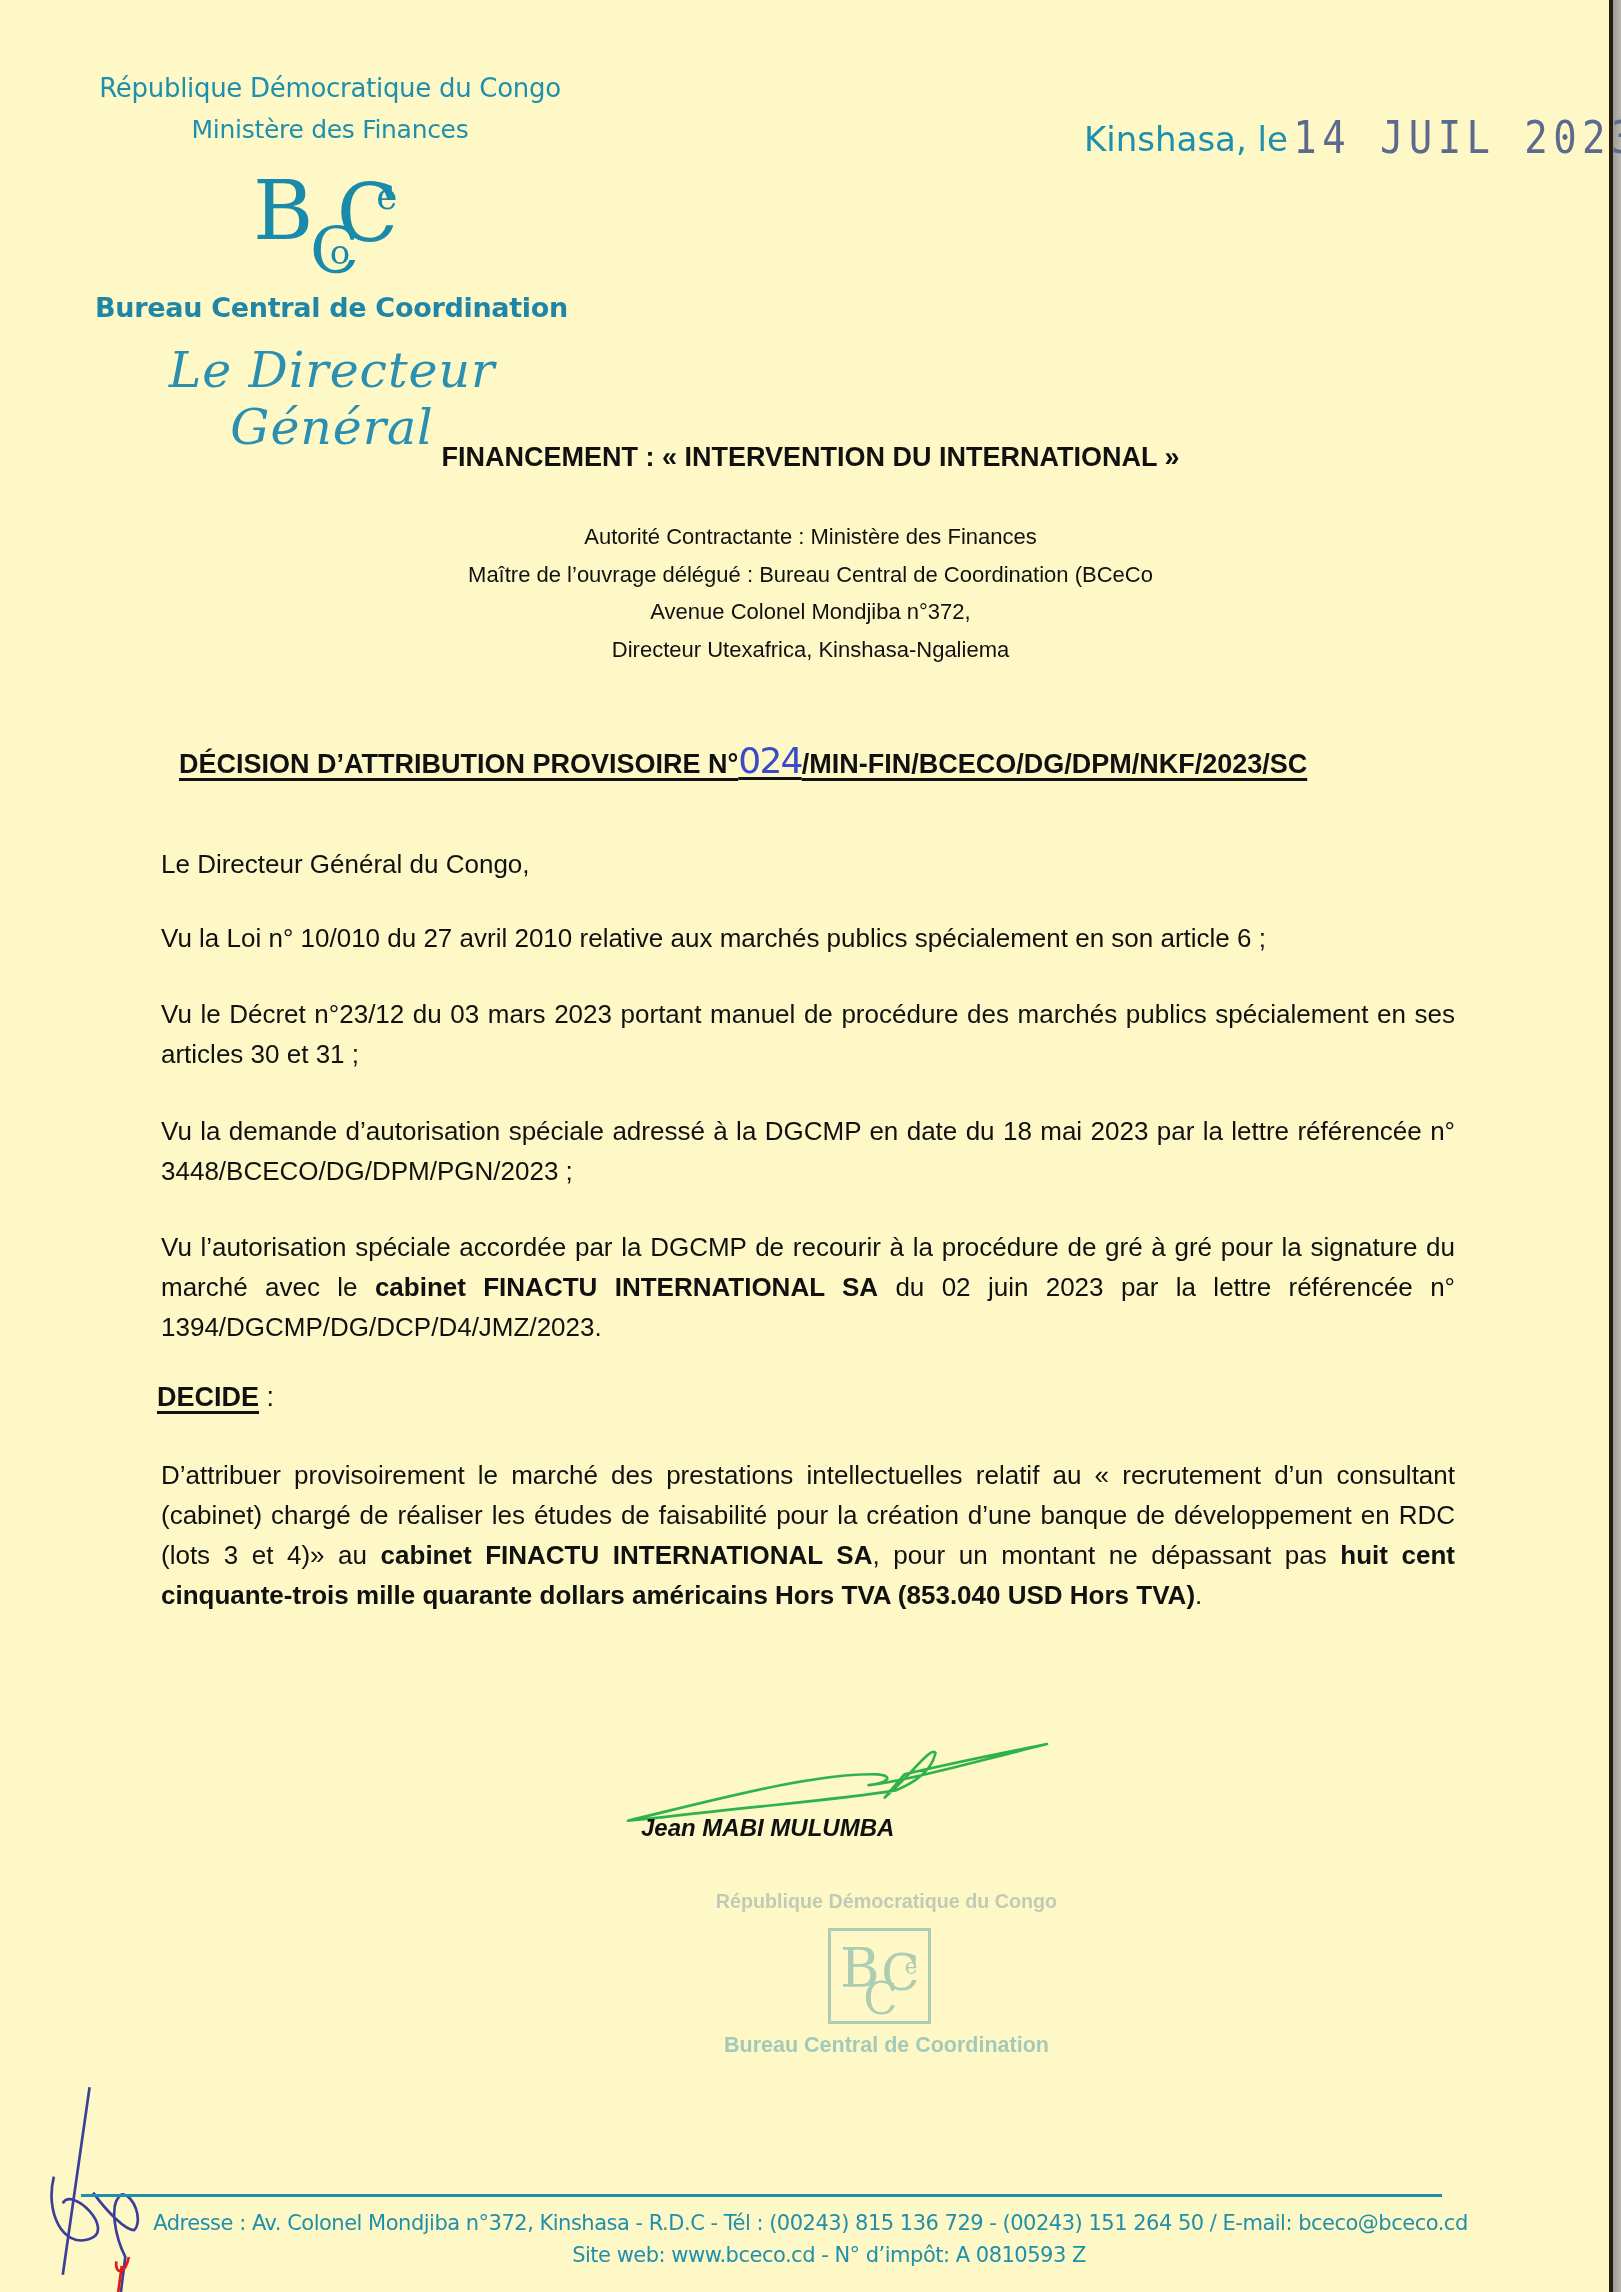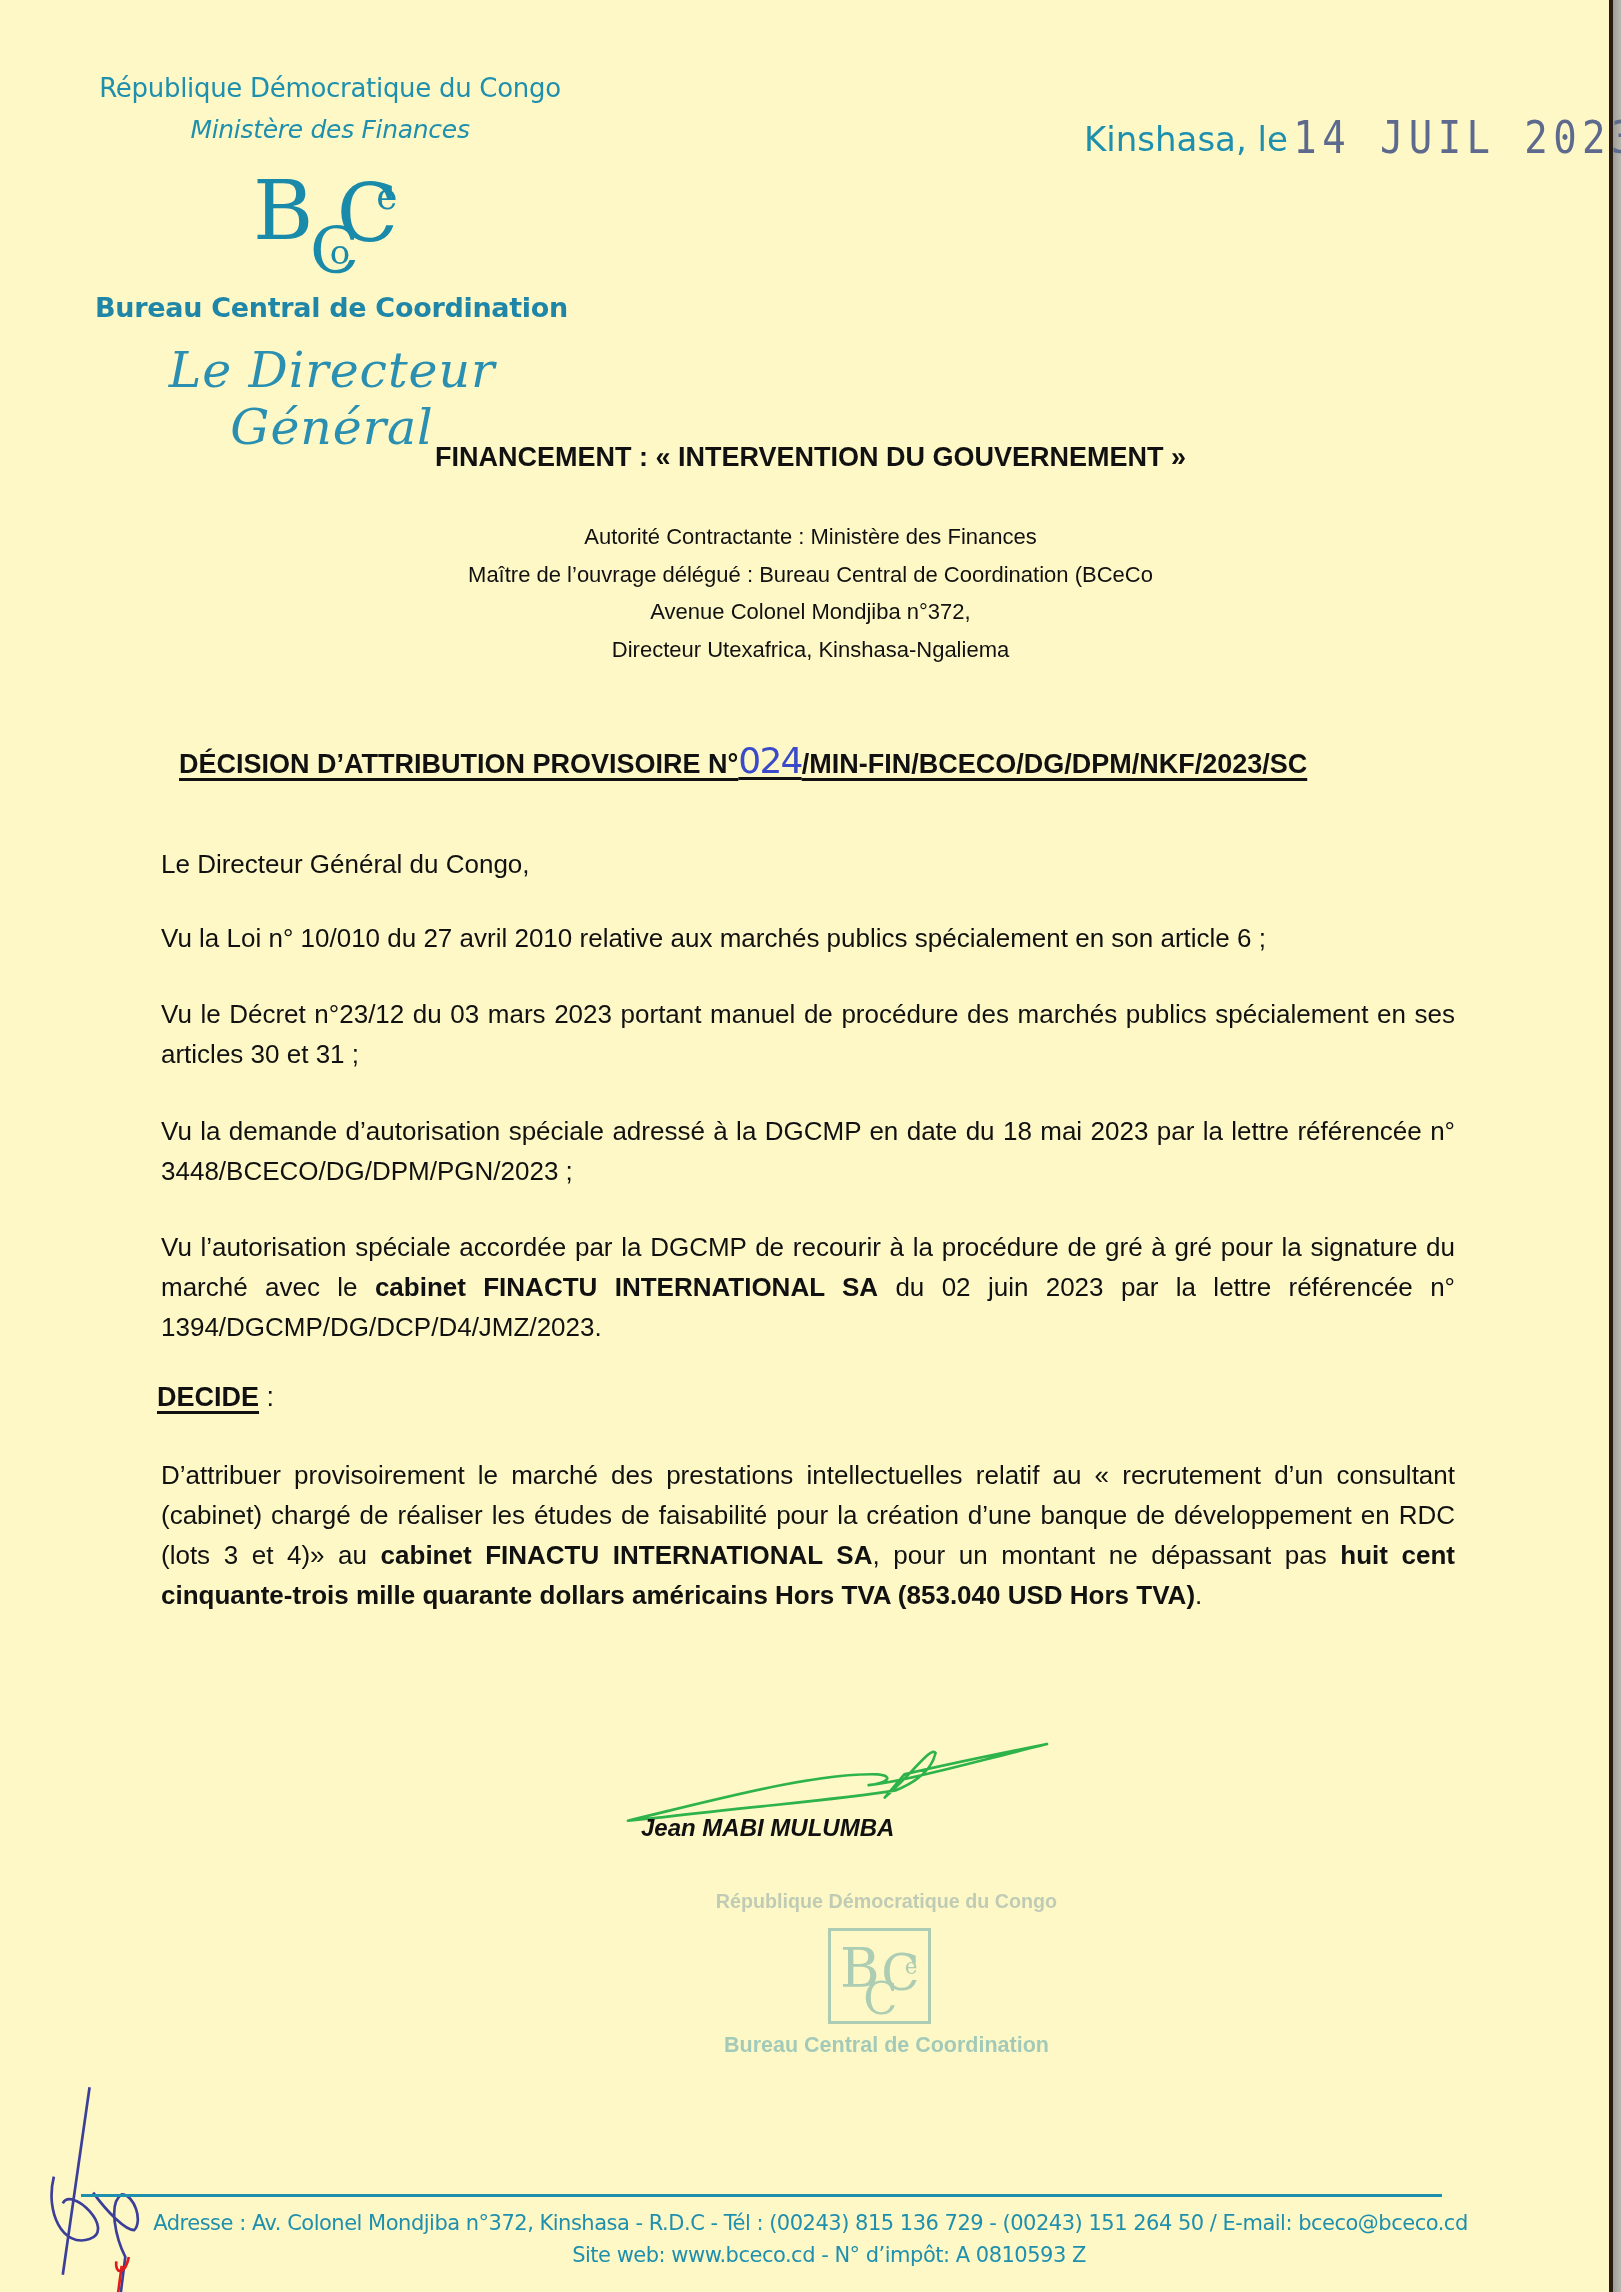--- a/index.html
+++ b/index.html
@@ -10,21 +10,21 @@
     color: #111;
   }
   .page-edge {
     position: absolute; right: 0; top: 0; width: 12.5px; height: 2293px;
     background: linear-gradient(to right, #2a1a14 0, #2a1a14 3.6px, #9b9a94 3.6px, #b9b8b0 100%);
   }
   .abs { position: absolute; }
 
   
   .hdr-country { left: 79px; top: 73px; width: 502px; text-align: center; font-family: "DejaVu Sans", sans-serif; font-size: 26px; color: #1f8fae; letter-spacing: -0.3px; }
-  .hdr-ministry { left: 79px; top: 115px; width: 502px; text-align: center; font-family: "DejaVu Sans", sans-serif; font-style: italic; font-size: 25px; color: #1f8fae; letter-spacing: -0.3px; }
+  .hdr-ministry { left: 79px; top: 115px; width: 502px; text-align: center; font-family: "DejaVu Sans", sans-serif; font-size: 25px; color: #1f8fae; letter-spacing: -0.3px; }
   .logo { left: 251px; top: 159px; width: 161px; height: 125px; }
   .hdr-bureau { left: 72px; top: 292px; width: 519px; text-align: center; font-family: "DejaVu Sans", sans-serif; font-weight: bold; font-size: 27px; color: #1f86a8; letter-spacing: -0.3px; }
   .hdr-dg { left: 99px; top: 342px; width: 466px; text-align: center; font-family: "DejaVu Serif", serif; font-style: italic; font-size: 49px; color: #2a8fb0; letter-spacing: 0.9px; }
 
   .date-wrap { left: 1084px; top: 115px; height: 45px; white-space: nowrap; }
   .date-label { font-family: "DejaVu Sans", sans-serif; font-size: 34px; color: #1f8fae; vertical-align: baseline; }
   .date-stamp { font-family: "DejaVu Sans Mono", monospace; font-size: 39px; color: #5d6a8e; letter-spacing: 5.4px; transform: scaleY(1.12); display: inline-block; margin-left: 5.4px; }
   .title { left: 0; width: 1621px; top: 442px; font-size: 27px; font-weight: bold; text-align: center; }
   .authority { left: 0; width: 1621px; font-size: 22px; text-align: center; }
   .decision { left: 179px; top: 740px; font-size: 27px; font-weight: bold; white-space: nowrap; }
@@ -66,21 +66,21 @@
     <text x="140" y="56" font-size="40">e</text>
   </g>
 </svg>
 <div class="abs hdr-bureau">Bureau Central de Coordination</div>
 <div class="abs hdr-dg">Le Directeur Général</div>
 
 <div class="abs date-wrap">
   <span class="date-label">Kinshasa, le</span><span class="date-stamp">14 JUIL 2023</span>
 </div>
 
-<div class="abs title">FINANCEMENT : « INTERVENTION DU GOUVERNEMENT »</div>
+<div class="abs title">FINANCEMENT : « INTERVENTION DU INTERNATIONAL »</div>
 
 <div class="abs authority" style="top:524px">Autorité Contractante : Ministère des Finances</div>
 <div class="abs authority" style="top:562px">Maître de l’ouvrage délégué : Bureau Central de Coordination (BCeCo</div>
 <div class="abs authority" style="top:599px">Avenue Colonel Mondjiba n°372,</div>
 <div class="abs authority" style="top:637px">Directeur Utexafrica, Kinshasa-Ngaliema</div>
 
 <div class="abs decision">
   <span class="u">DÉCISION D’ATTRIBUTION PROVISOIRE N°</span><span class="num">024</span><span class="u">/MIN-FIN/BCECO/DG/DPM/NKF/2023/SC</span>
 </div>
 

